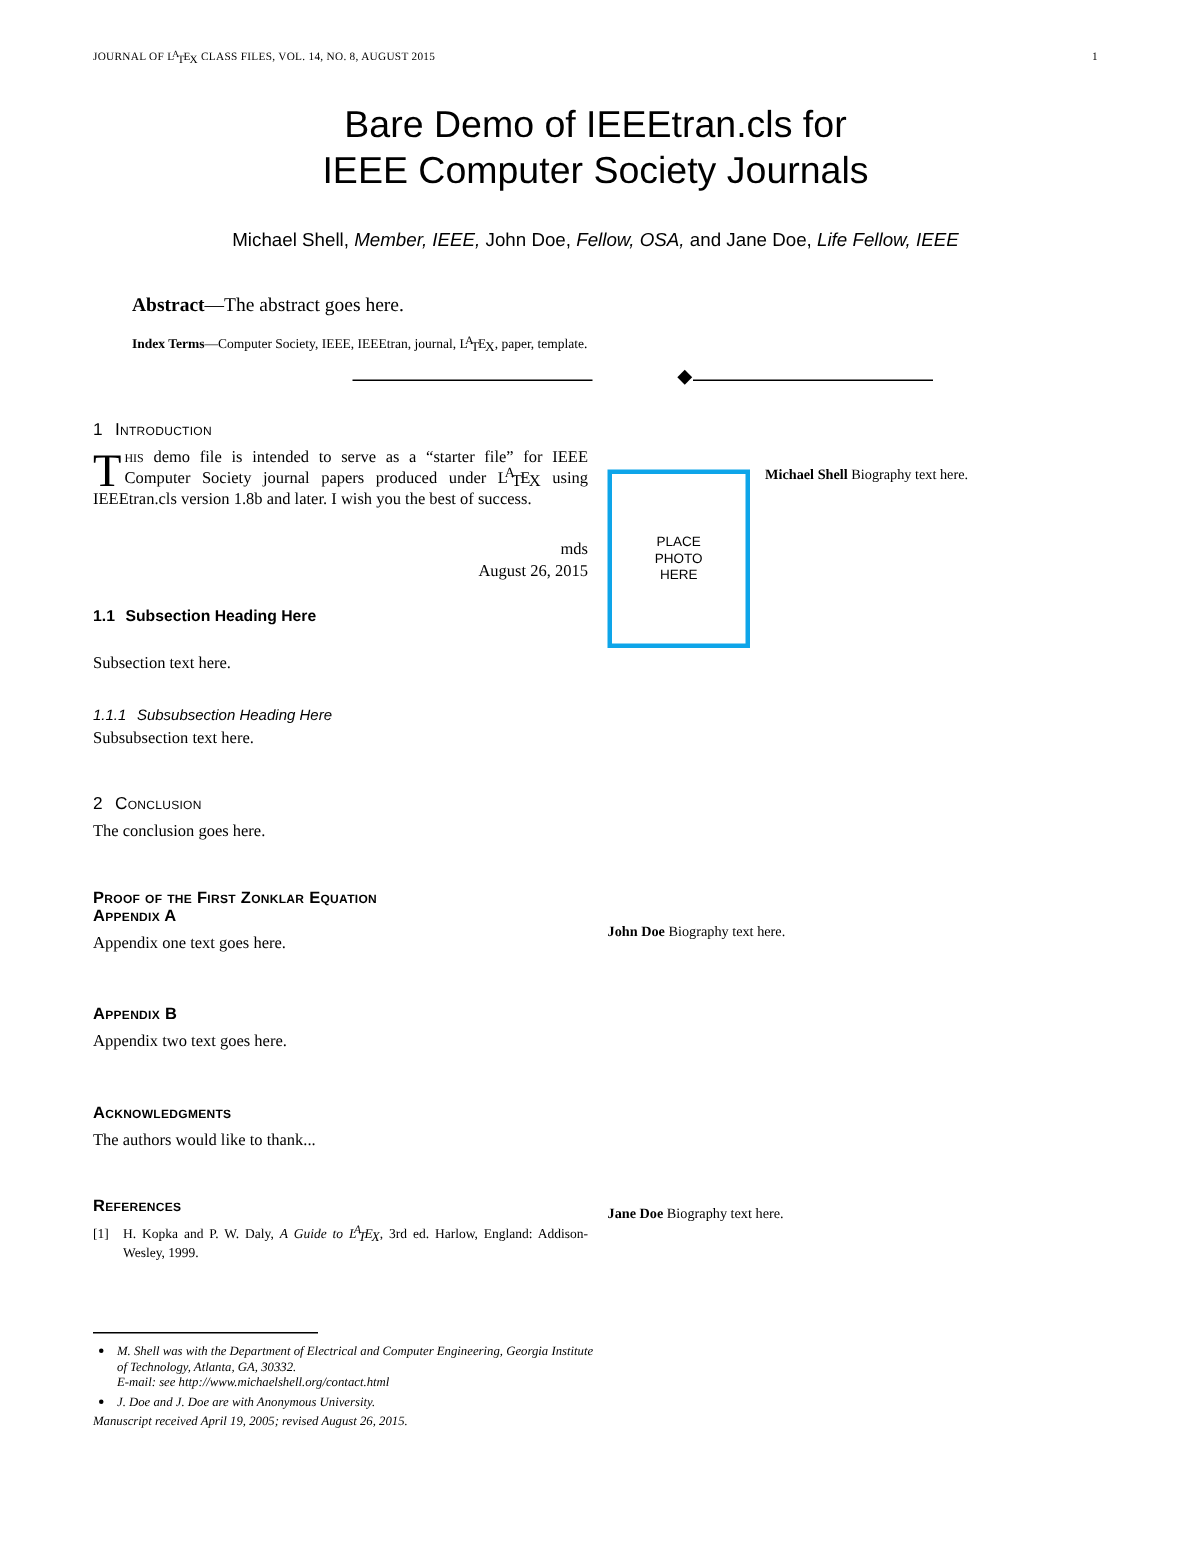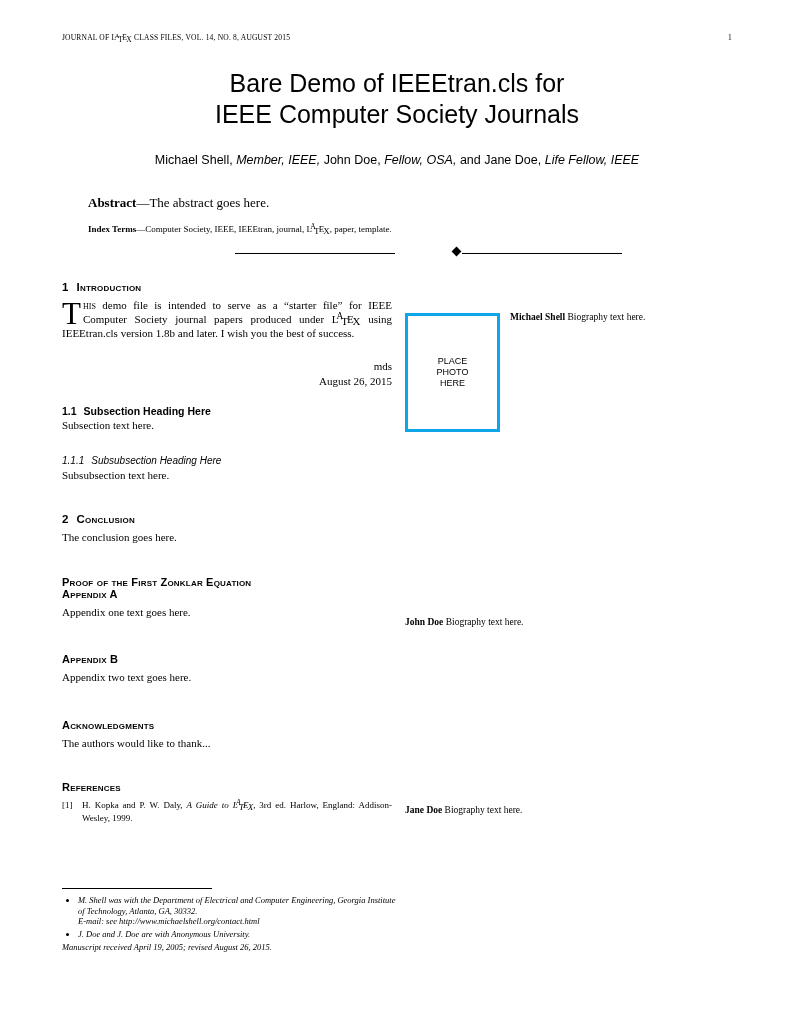--- a/index.html
+++ b/index.html
@@ -119,31 +119,31 @@
   .col-left {
     position: absolute;
     left: 62px;
     top: 281px;
     width: 330px;
   }
 
   h2.sec {
     font-family: "Liberation Sans", sans-serif;
     font-size: 11.5px;
-    font-weight: bold;
+    font-weight: normal;
     margin: 0 0 6px 0;
     font-variant: small-caps;
     letter-spacing: 0.2px;
   }
   h2.sec .num { margin-right: 8px; font-variant: normal; }
   h3.sub {
     font-family: "Liberation Sans", sans-serif;
     font-size: 10.5px;
     font-weight: bold;
-    margin: 0 0 2px 0;
+    margin: 0 0 19px 0;
   }
   h3.sub .num { margin-right: 7px; }
   h4.subsub {
     font-family: "Liberation Sans", sans-serif;
     font-size: 10px;
     font-weight: normal;
     font-style: italic;
     margin: 0 0 3px 0;
   }
   h4.subsub .num { margin-right: 7px; }

